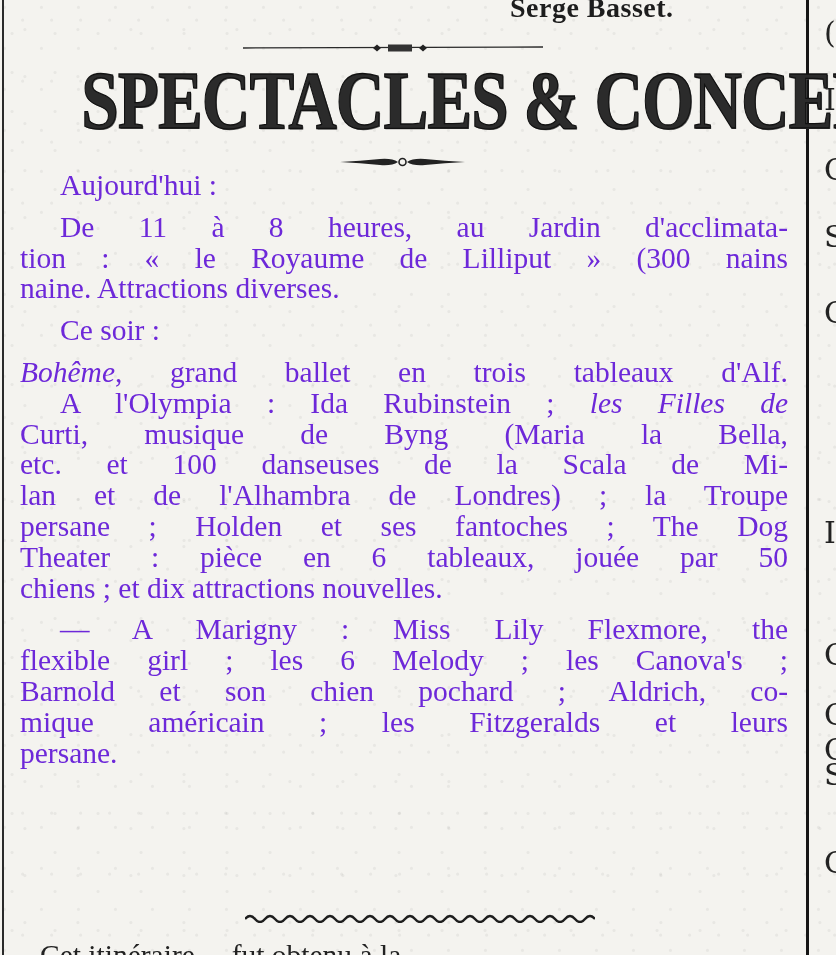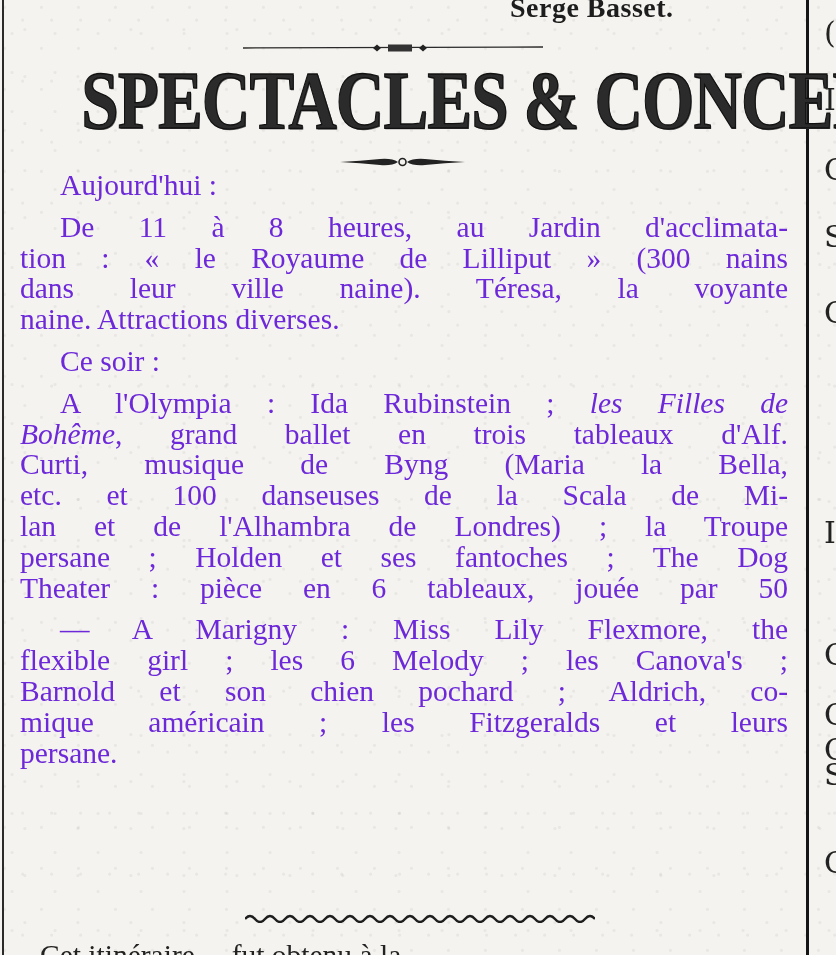--- a/index.html
+++ b/index.html
@@ -193,35 +193,35 @@
   <path d="M0 7 Q20 6 40 4 Q52 3 58 7 Q52 11 40 10 Q20 8 0 7 Z" fill="#222"></path>
   <circle cx="62.5" cy="7" r="3.5" fill="none" stroke="#222" stroke-width="1.6"></circle>
   <path d="M125 7 Q105 6 85 4 Q73 3 67 7 Q73 11 85 10 Q105 8 125 7 Z" fill="#222"></path>
 </svg>
 
 <div class="body-text">
   <span class="line last indent">Aujourd'hui :</span>
   <div class="gap"></div>
   <span class="line indent">De 11 à 8 heures, au Jardin d'acclimata-</span>
   <span class="line">tion : « le Royaume de Lilliput » (300 nains</span>
-  <span class="line">dans leur ville naine). Téresa, la voyante</span>
   <span class="line last">naine. Attractions diverses.</span>
   <div class="gap"></div>
   <span class="line last indent">Ce soir :</span>
   <div class="gap"></div>
+  <span class="line"><span class="ital">Bohême</span><span>, grand ballet en trois tableaux d'Alf.</span></span>
   <span class="line indent">
     <span>A l'Olympia : Ida Rubinstein ;</span>
     <span class="ital">les Filles de</span>
   </span>
-  <span class="line"><span class="ital">Bohême</span><span>, grand ballet en trois tableaux d'Alf.</span></span>
   <span class="line">Curti, musique de Byng (Maria la Bella,</span>
   <span class="line">etc. et 100 danseuses de la Scala de Mi-</span>
   <span class="line">lan et de l'Alhambra de Londres) ; la Troupe</span>
   <span class="line">persane ; Holden et ses fantoches ; The Dog</span>
   <span class="line">Theater : pièce en 6 tableaux, jouée par 50</span>
+  <span class="line last">chiens ; et dix attractions nouvelles.</span>
   <div class="gap"></div>
   <span class="line indent">— A Marigny : Miss Lily Flexmore, the</span>
   <span class="line">flexible girl ; les 6 Melody ; les Canova's ;</span>
   <span class="line">Barnold et son chien pochard ; Aldrich, co-</span>
   <span class="line">mique américain ; les Fitzgeralds et leurs</span>
   <span class="line last">persane.</span>
 </div>
 
 <svg class="ornament-bottom" viewBox="0 0 350 10">
   <path d="M0 6 q5 -6 10 0 t10 0 t10 0 t10 0 t10 0 t10 0 t10 0 t10 0 t10 0 t10 0 t10 0 t10 0 t10 0 t10 0 t10 0 t10 0 t10 0 t10 0 t10 0 t10 0 t10 0 t10 0 t10 0 t10 0 t10 0 t10 0 t10 0 t10 0 t10 0 t10 0 t10 0 t10 0 t10 0 t10 0 t10 0" fill="none" stroke="#1e1e1e" stroke-width="2.4"></path>

